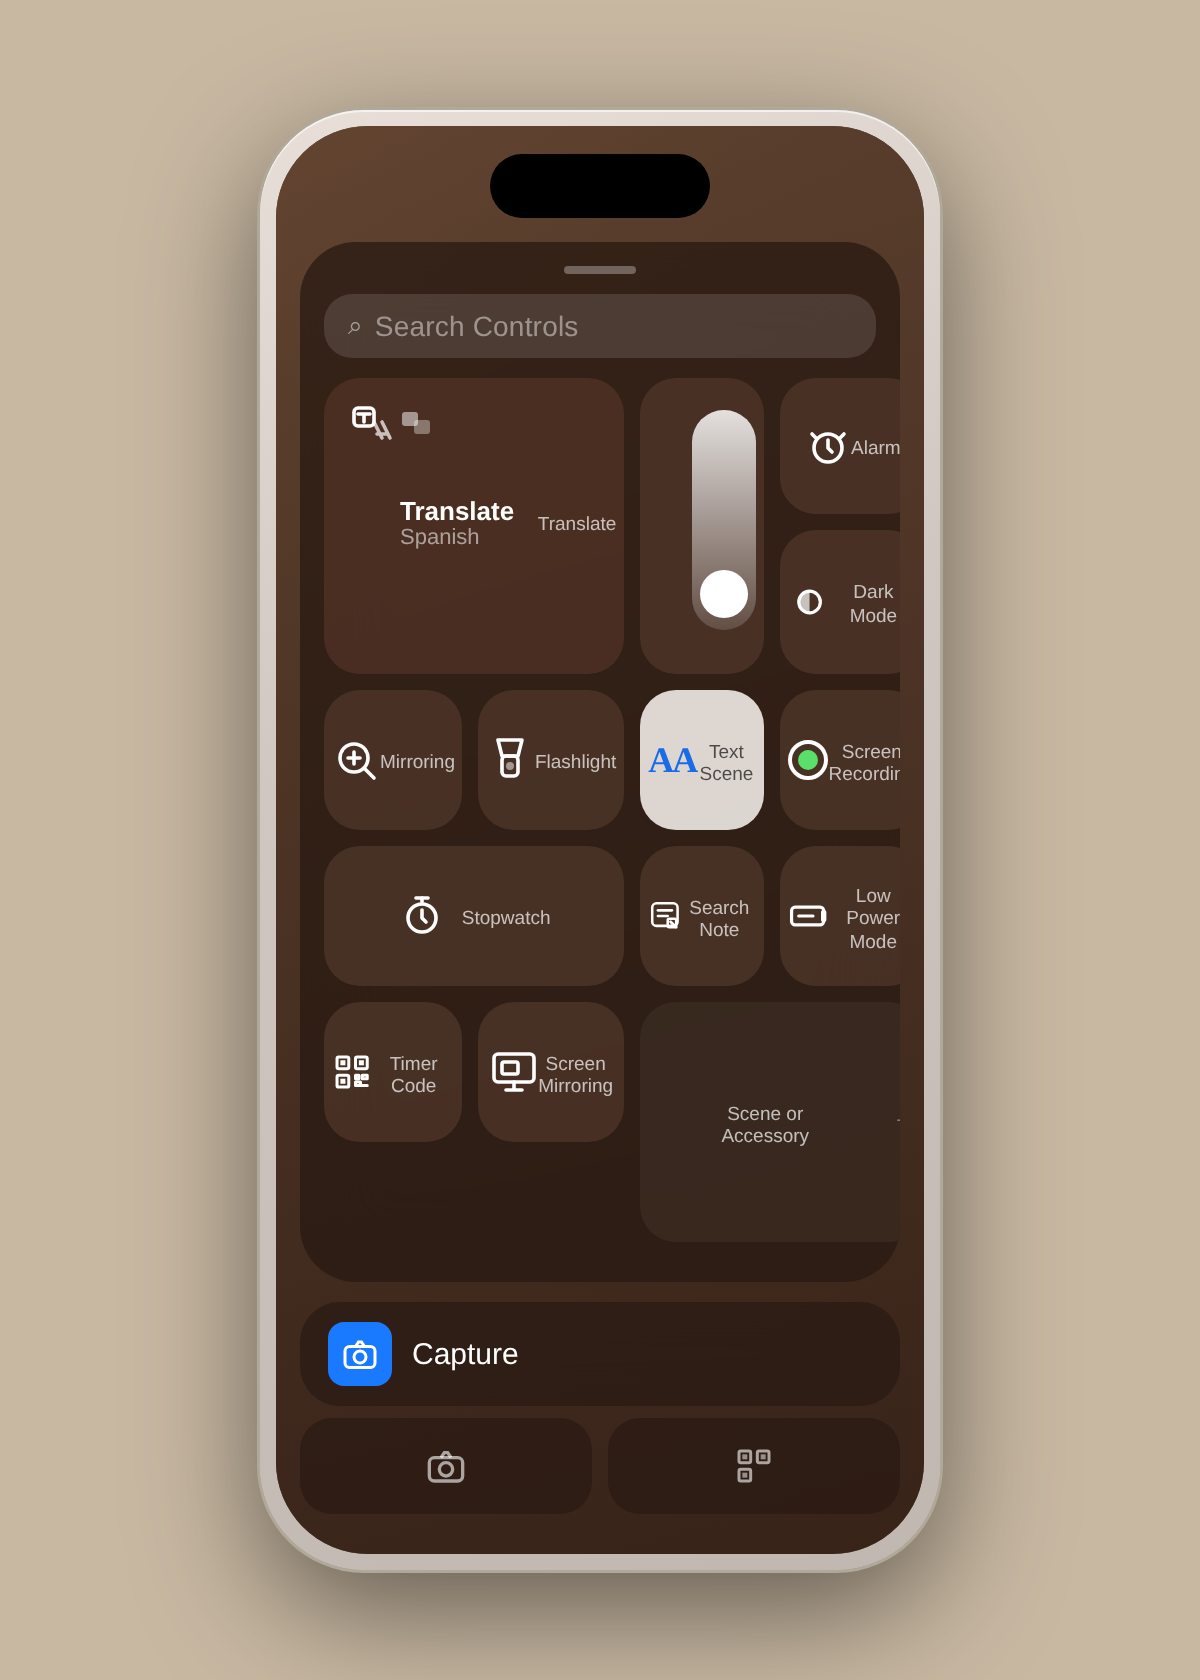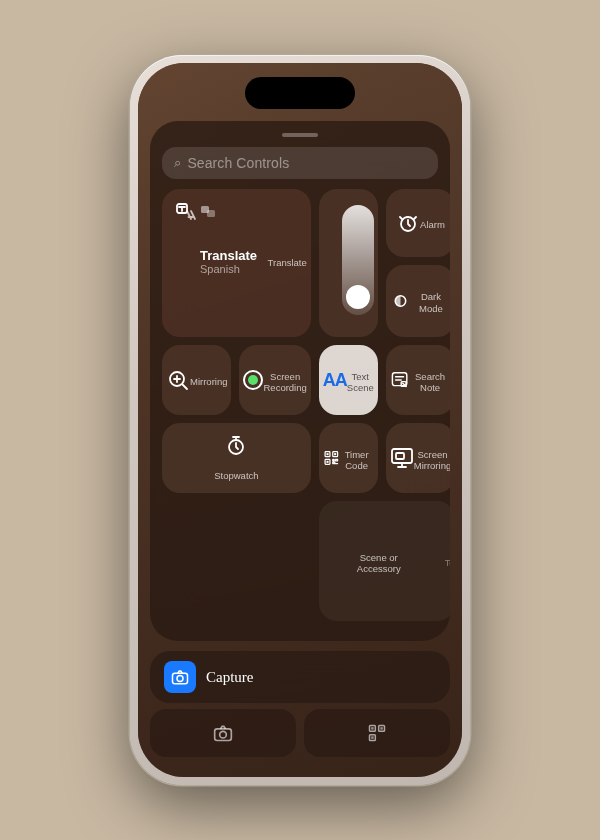--- a/index.html
+++ b/index.html
@@ -130,20 +130,21 @@
       text-align: center;
       margin-top: 4px;
       line-height: 1.2;
       font-weight: 500;
     }
 
     .cell-icon {
       color: #fff;
       font-size: 20px;
       line-height: 1;
+      font-family: Liberation Serif, serif;
     }
 
     
     .cell-translate {
       grid-column: 1 / 3;
       grid-row: 1 / 3;
       min-height: 148px;
       justify-content: flex-end;
       padding-bottom: 10px;
       background: rgba(80, 50, 38, 0.8);
@@ -222,21 +223,21 @@
     }
 
     .cell-textsize .cell-label {
       color: rgba(0,0,0,0.65);
     }
 
     
     .cell-stopwatch {
       grid-column: 1 / 3;
       grid-row: 4 / 5;
-      flex-direction: column;
+      flex-direction: row;
       justify-content: center;
       gap: 8px;
       min-height: 60px;
     }
 
     .rec-dot {
       width: 20px;
       height: 20px;
       border: 2.5px solid #fff;
       border-radius: 50%;
@@ -264,21 +265,20 @@
     
     .bottom-bar {
       margin: 10px 12px 0;
       background: rgba(40,25,18,0.7);
       backdrop-filter: blur(20px);
       border-radius: 20px;
       padding: 10px 14px;
       display: flex;
       align-items: center;
       gap: 10px;
-      font-family: Liberation Serif, serif;
     }
 
     .capture-icon-box {
       width: 32px;
       height: 32px;
       background: #1a7aff;
       border-radius: 8px;
       display: flex;
       align-items: center;
       justify-content: center;
@@ -395,20 +395,28 @@
               <line x1="11" y1="8" x2="11" y2="14"></line>
             </svg>
             <div class="cell-label">Mirroring</div>
           </div>
 
           <div class="cell cell-textsize">
             <span class="cell-icon">AA</span>
             <div class="cell-label">Text Scene</div>
           </div>
 
+          <div class="cell">
+            <svg class="icon-svg" viewBox="0 0 24 24">
+              <path d="M6 2h12l-2 8h-8L6 2z"></path>
+              <rect x="8" y="10" width="8" height="10" rx="2"></rect>
+              <circle cx="12" cy="15" r="2" fill="rgba(255,255,255,0.5)" stroke="none"></circle>
+            </svg>
+            <div class="cell-label">Flashlight</div>
+          </div>
 
           <div class="cell cell-stopwatch">
             <svg class="icon-svg" viewBox="0 0 24 24">
               <circle cx="12" cy="13" r="7"></circle>
               <path d="M12 9v4l2 2"></path>
               <path d="M9 3h6"></path>
               <path d="M12 3v2"></path>
             </svg>
             <div class="cell-label">Stopwatch</div>
           </div>
@@ -424,20 +432,28 @@
             <svg class="icon-svg" viewBox="0 0 24 24">
               <rect x="3" y="3" width="18" height="16" rx="3"></rect>
               <line x1="7" y1="8" x2="17" y2="8"></line>
               <line x1="7" y1="12" x2="14" y2="12"></line>
               <path d="M16 16l4 4" stroke-width="2"></path>
               <rect x="14" y="14" width="6" height="6" rx="1"></rect>
             </svg>
             <div class="cell-label">Search Note</div>
           </div>
 
+          <div class="cell">
+            <svg class="icon-svg" viewBox="0 0 24 24">
+              <rect x="2" y="7" width="18" height="10" rx="2"></rect>
+              <path d="M20 10v4" stroke-width="3"></path>
+              <line x1="6" y1="12" x2="14" y2="12"></line>
+            </svg>
+            <div class="cell-label">Low Power<br>Mode</div>
+          </div>
 
           <div class="cell">
             <svg class="icon-svg" viewBox="0 0 24 24">
               <rect x="3" y="3" width="7" height="7" rx="1"></rect>
               <rect x="14" y="3" width="7" height="7" rx="1"></rect>
               <rect x="3" y="14" width="7" height="7" rx="1"></rect>
               <rect x="5" y="5" width="3" height="3" fill="#fff" stroke="none"></rect>
               <rect x="16" y="5" width="3" height="3" fill="#fff" stroke="none"></rect>
               <rect x="5" y="16" width="3" height="3" fill="#fff" stroke="none"></rect>
               <path d="M14 14h2v2h-2zM18 14h3v2h-3zM14 18h3v2h-3zM18 20h3"></path>

